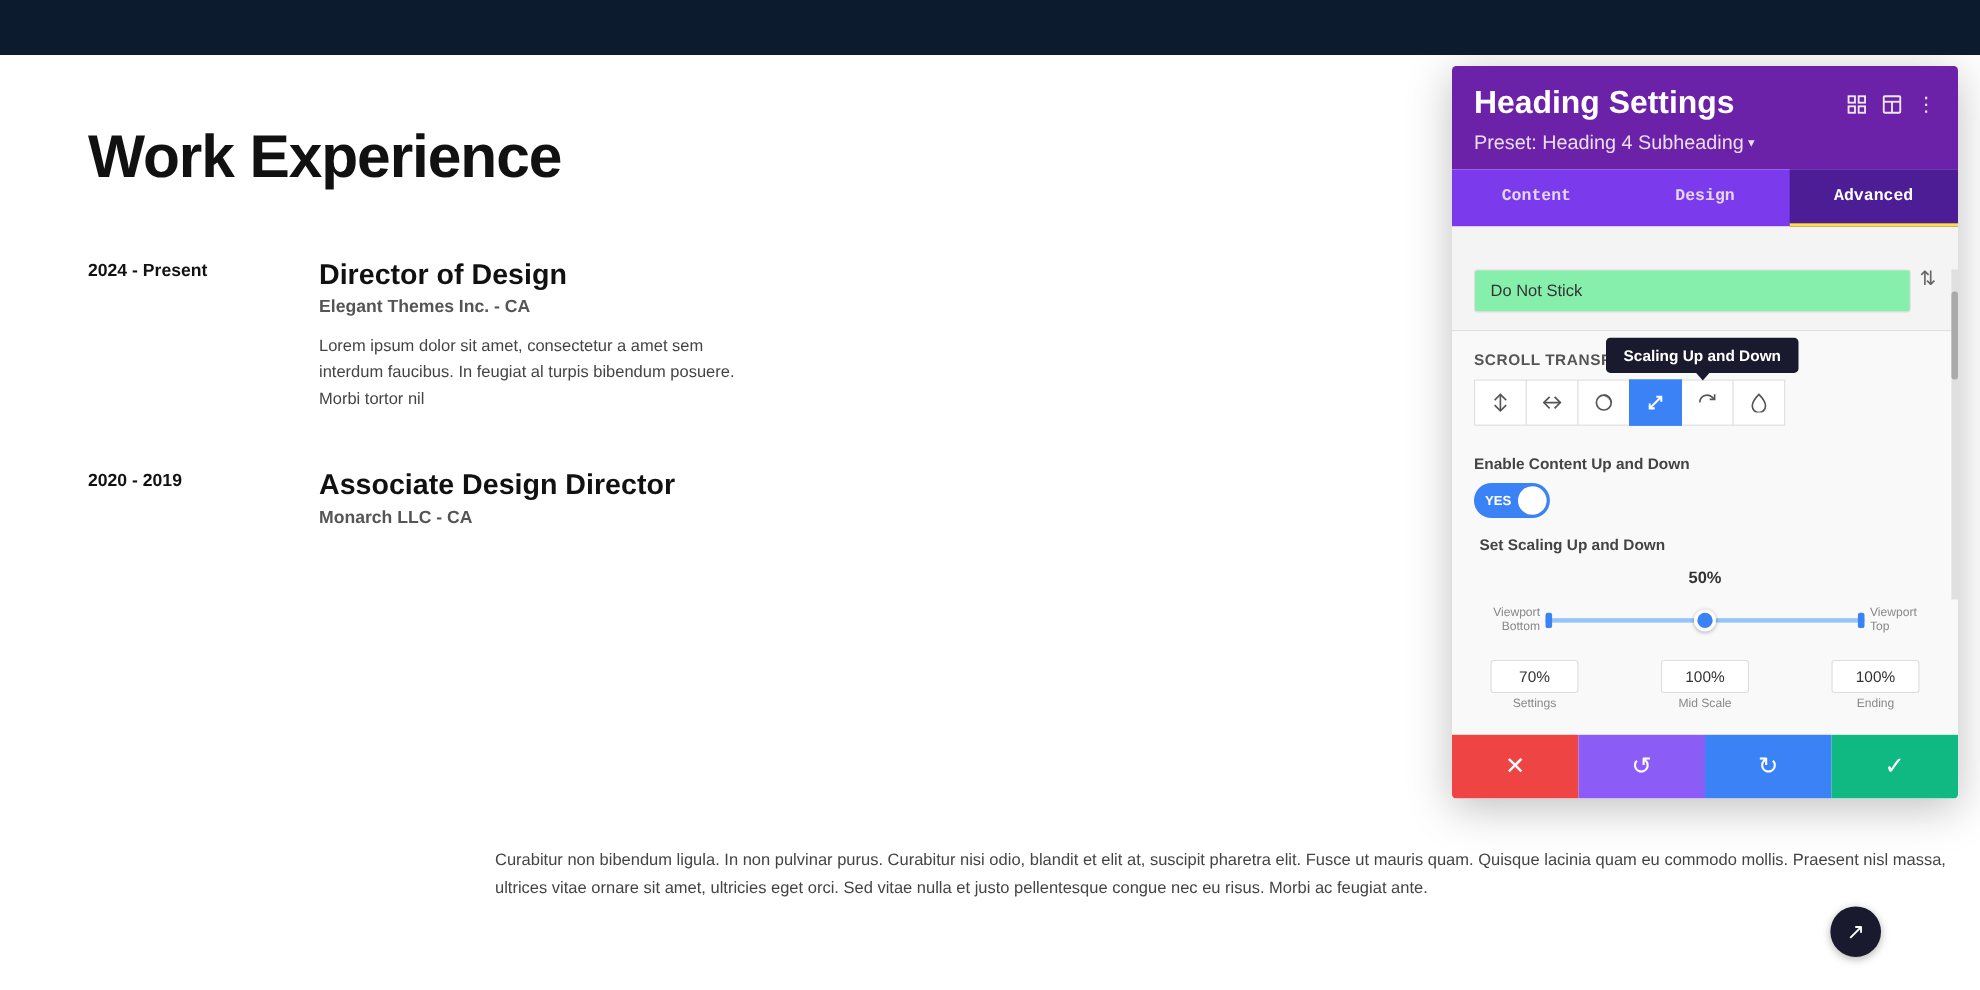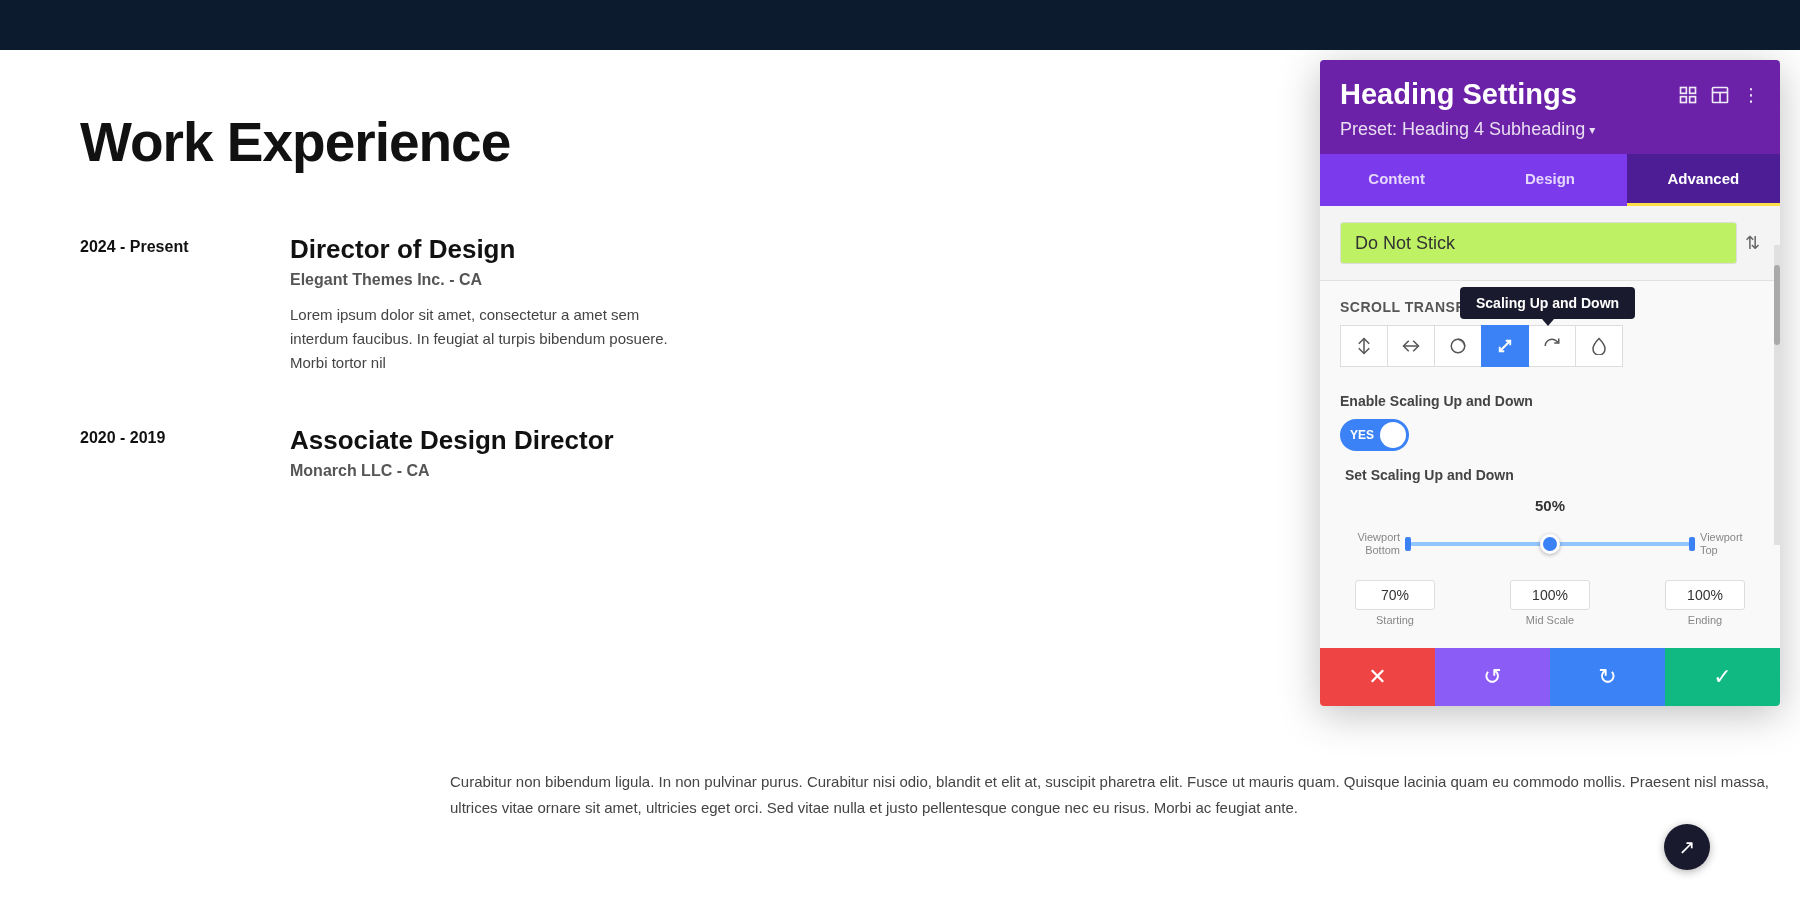--- a/index.html
+++ b/index.html
@@ -181,21 +181,21 @@
     
     .panel-tabs {
       display: flex;
       background: #7c3aed;
     }
 
     .panel-tab {
       flex: 1;
       padding: 16px 0;
       text-align: center;
-      font-family: Liberation Sans, sans-serif;
+      font-family: Liberation Mono, monospace;
       font-size: 15px;
       font-weight: 600;
       color: rgba(255,255,255,0.8);
       cursor: pointer;
       border-bottom: 3px solid transparent;
     }
 
     .panel-tab.active {
       color: #fff;
       background: #4c1d95;
@@ -214,27 +214,28 @@
       align-items: center;
       padding: 16px 20px;
       background: #f4f4f4;
       border-bottom: 1px solid #e0e0e0;
     }
 
     .sticky-select {
       flex: 1;
       padding: 10px 14px;
       font-family: 'Arial', sans-serif;
-      font-size: 18px;
+      font-size: 15px;
       color: #333;
-      background: #bef264;
+      background: #86efac;
       border: 1px solid #ddd;
       border-radius: 3px;
       appearance: none;
       cursor: pointer;
+      margin-top: 23px;
     }
 
     .select-arrow {
       font-size: 18px;
       color: #666;
       margin-left: 8px;
     }
 
     
     .section-label {
@@ -661,21 +662,21 @@
           </svg>
         </button>
         <button class="transform-icon-btn">
           <svg width="18" height="18" viewBox="0 0 24 24" fill="none" stroke="currentColor" stroke-width="2">
             <path d="M12 2 C6 8 4 13 4 16 a8 8 0 0 0 16 0 c0-3-2-8-8-14z"></path>
           </svg>
         </button>
       </div>
 
       <div class="enable-section">
-        <div class="enable-label">Enable Scaling Up and Down</div>
+        <div class="enable-label">Enable Content Up and Down</div>
         <div class="toggle-yes">
           <span class="toggle-yes-label">YES</span>
           <div class="toggle-knob"></div>
         </div>
       </div>
 
       <div class="scaling-section">
         <div class="scaling-title">Set Scaling Up and Down</div>
         <div class="percent-label">50%</div>
 
@@ -690,21 +691,21 @@
             <div class="slider-fill"></div>
             <div class="slider-left-stop"></div>
             <div class="slider-right-stop"></div>
             <div class="slider-thumb"></div>
           </div>
         </div>
 
         <div class="values-row">
           <div class="value-box">
             <input class="value-input" value="70%" style="">
-            <div class="value-sublabel">Starting</div>
+            <div class="value-sublabel">Settings</div>
           </div>
           <div class="value-box">
             <input class="value-input" value="100%" style="">
             <div class="value-sublabel">Mid Scale</div>
           </div>
           <div class="value-box">
             <input class="value-input" value="100%" style="">
             <div class="value-sublabel">Ending</div>
           </div>
         </div>

